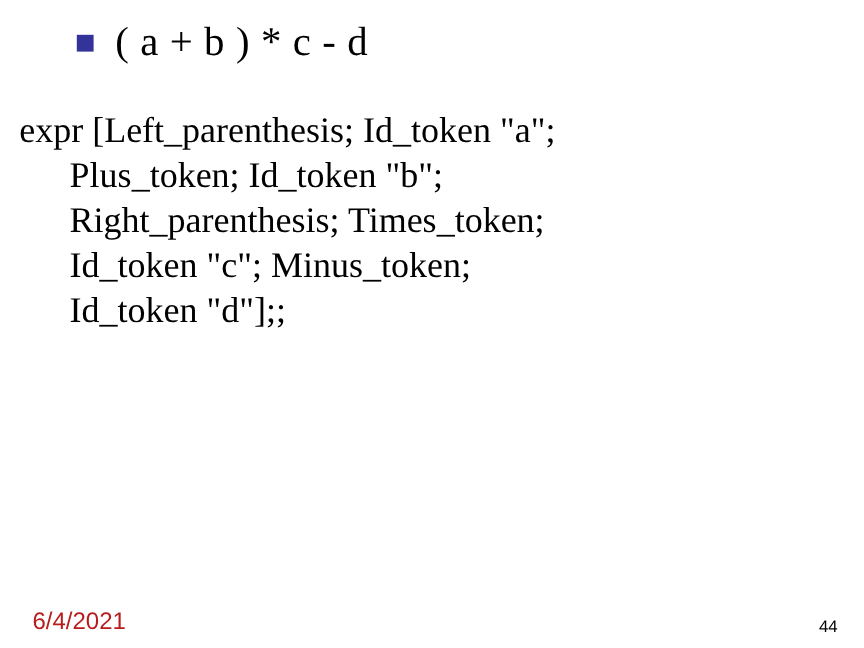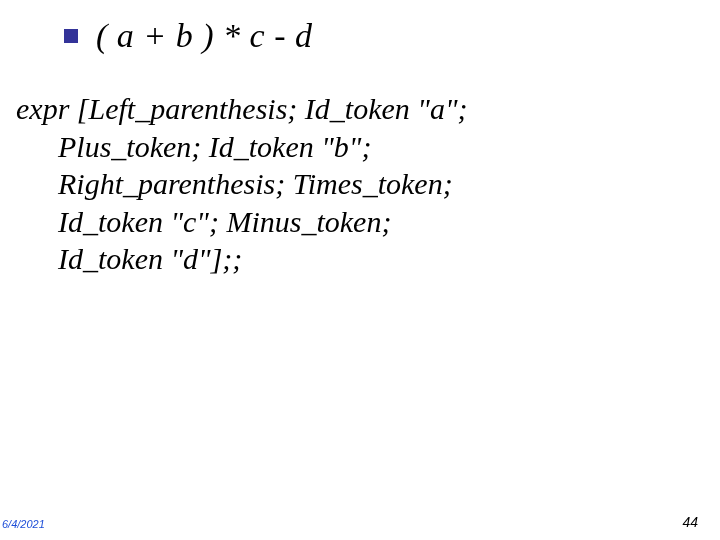--- a/index.html
+++ b/index.html
@@ -8,21 +8,20 @@
     font-family: "Times New Roman", Times, serif;
     background: #fff;
     position: relative;
     overflow: hidden;
   }
   .slide {
     width: 720px;
     height: 540px;
     position: relative;
     padding: 12px;
-    font-style: italic;
   }
   .title-row {
     position: absolute;
     left: 64px;
     top: 12px;
     width: 590px;
     height: 48px;
     display: flex;
     align-items: center;
   }
@@ -49,25 +48,25 @@
     line-height: 1.25;
   }
   .body-line {
     display: block;
   }
   .indent {
     padding-left: 42px;
   }
   .footer-date {
     position: absolute;
-    left: 2px;
+    left: 27px;
     bottom: 10px;
     font-family: "Trebuchet MS", "Lucida Sans Unicode", Arial, sans-serif;
-    font-size: 11px;
-    color: #1d4ed8;
+    font-size: 20px;
+    color: #b91c1c;
   }
   .footer-page {
     position: absolute;
     right: 22px;
     bottom: 10px;
     font-family: "Trebuchet MS", "Lucida Sans Unicode", Arial, sans-serif;
     font-size: 14px;
     color: #000;
   }
 </style>

